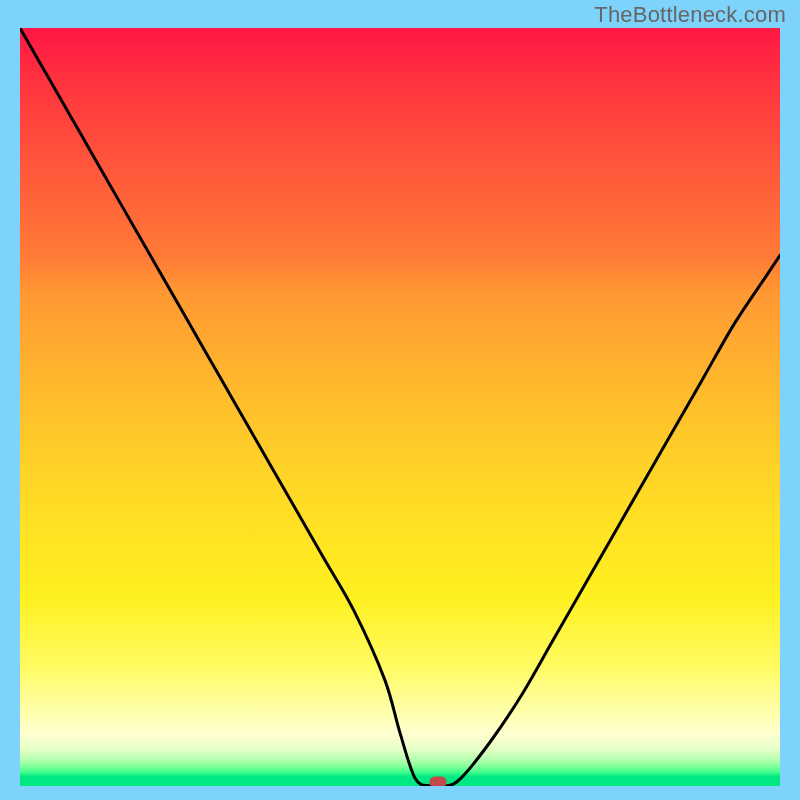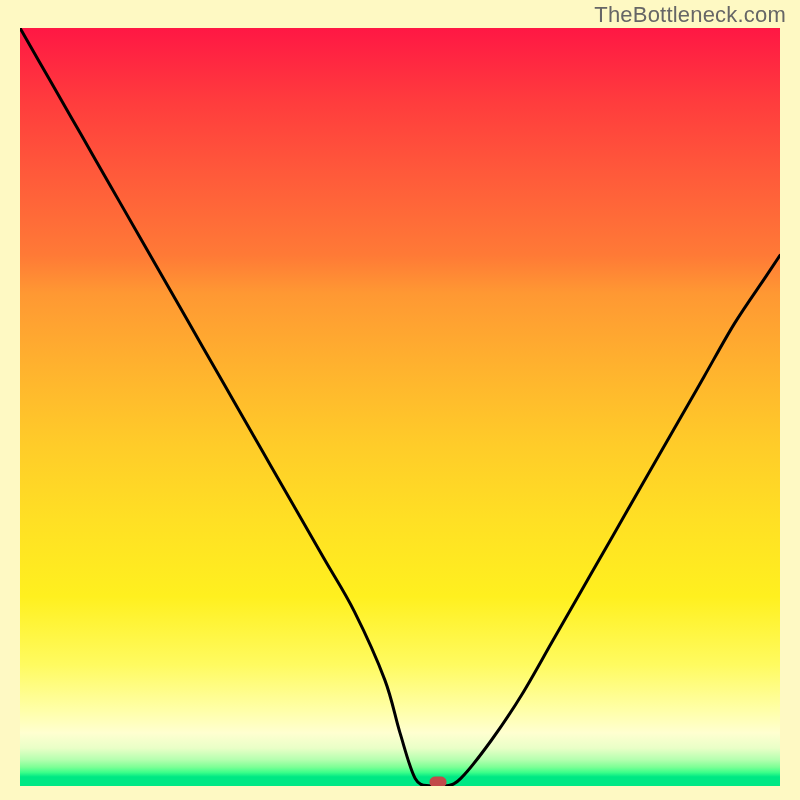--- a/index.html
+++ b/index.html
@@ -8,21 +8,21 @@
     width: 800px;
     height: 800px;
     background: #000;
     font-family: Arial, Helvetica, sans-serif;
     overflow: hidden;
   }
   .frame {
     position: relative;
     width: 800px;
     height: 800px;
-    background: #fef9c3;
+    background: #7dd3fc;
   }
   .watermark {
     position: absolute;
     top: 2px;
     right: 14px;
     color: #666;
     font-size: 22px;
     letter-spacing: 0.2px;
     z-index: 5;
   }

